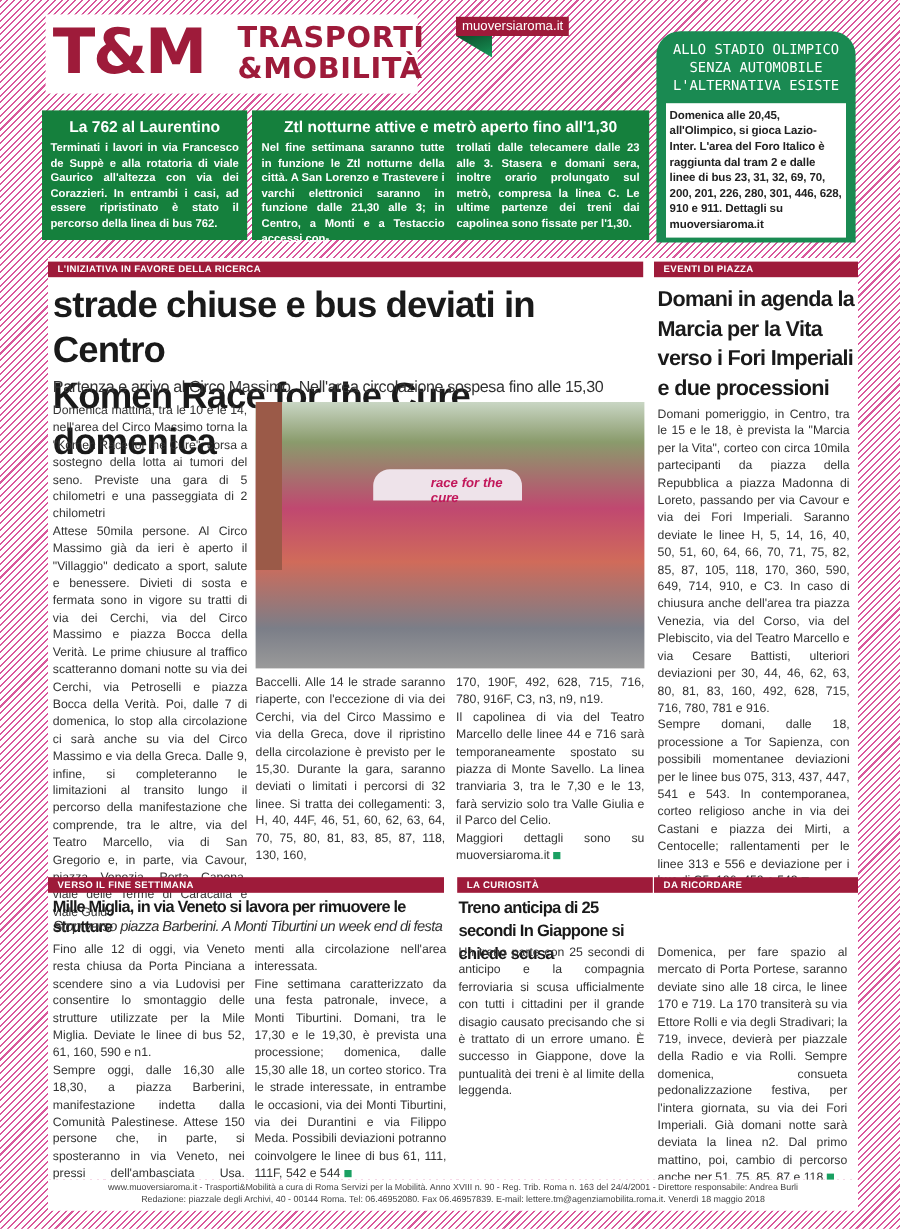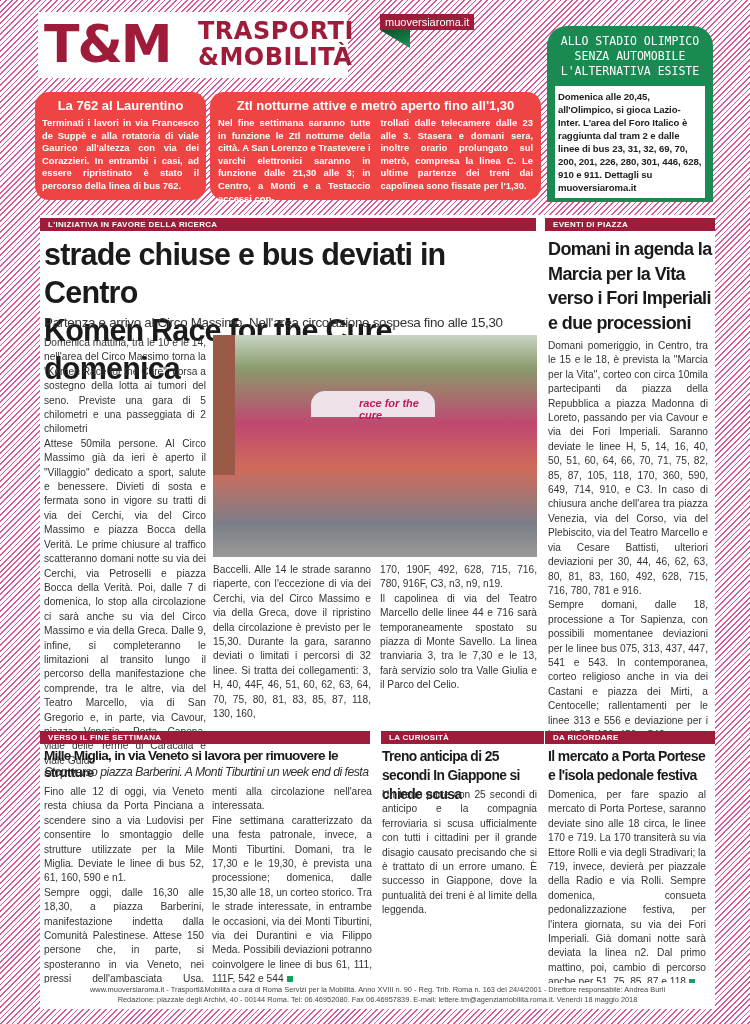--- a/index.html
+++ b/index.html
@@ -12,21 +12,21 @@
   .masthead{left:38px;top:12px;width:310px;height:66px;background:#fff;}
   .logo-tm{left:6px;top:2px;font-family:"DejaVu Sans",sans-serif;font-weight:bold;font-size:52px;letter-spacing:-2px;color:#9e1b3a;line-height:60px;}
   .logo-text{left:160px;top:6px;font-family:"DejaVu Sans",sans-serif;font-weight:bold;font-size:24px;line-height:26px;color:#9e1b3a;letter-spacing:0.5px;}
   .site-tag{left:380px;top:14px;background:#9e1b3a;color:#fff;font-size:11px;padding:2px 5px;}
   .site-flag{left:380px;top:30px;width:30px;height:18px;background:linear-gradient(160deg,#0d4d2a 0%,#13804a 70%,#1aa062 100%);clip-path:polygon(0 0,100% 0,100% 100%);}
   
   .stadium{left:547px;top:26px;width:166px;height:176px;background:#1a8a52;border-radius:20px 20px 0 0;}
   .stadium-title{left:0;top:8px;width:166px;text-align:center;color:#fff;font-family:"DejaVu Sans Mono",monospace;font-size:11.5px;line-height:15px;}
   .stadium-body{left:8px;top:60px;width:144px;background:#fff;padding:4px 3px;font-size:9.6px;line-height:13px;font-weight:bold;color:#222;letter-spacing:-0.1px;}
   
-  .gbox{background:#ef4444;color:#fff;border-radius:14px;}
+  .gbox{background:#15803d;color:#fff;}
   .gbox h3{margin:0;text-align:center;font-size:13px;font-weight:bold;line-height:16px;padding-top:6px;}
   .gbox p{margin:3px 0 0;font-size:9.4px;line-height:12.6px;font-weight:bold;}
   .box762{left:35px;top:92px;width:171px;height:108px;}
   .box762 p{padding:0 7px;text-align:justify;}
   .boxztl{left:210px;top:92px;width:331px;height:108px;}
   .boxztl .cols{display:flex;gap:10px;padding:0 8px;}
   .boxztl .cols p{flex:1;text-align:justify;}
   
   .panel{left:40px;top:215px;width:675px;height:768px;background:#fff;}
   .kicker{position:absolute;height:13px;background:#9e1b3a;color:#fff;font-size:8px;font-weight:bold;line-height:13px;padding-left:8px;letter-spacing:0.3px;}
@@ -95,20 +95,21 @@
         <span>race for the cure</span>
       </div>
   </div>
 
   <div class="body" style="left:173px;top:348px;width:158px;">
     <p>Baccelli. Alle 14 le strade saranno riaperte, con l'eccezione di via dei Cerchi, via del Circo Massimo e via della Greca, dove il ripristino della circolazione è previsto per le 15,30. Durante la gara, saranno deviati o limitati i percorsi di 32 linee. Si tratta dei collegamenti: 3, H, 40, 44F, 46, 51, 60, 62, 63, 64, 70, 75, 80, 81, 83, 85, 87, 118, 130, 160,</p>
   </div>
   <div class="body" style="left:340px;top:348px;width:157px;">
     <p>170, 190F, 492, 628, 715, 716, 780, 916F, C3, n3, n9, n19.</p>
     <p>Il capolinea di via del Teatro Marcello delle linee 44 e 716 sarà temporaneamente spostato su piazza di Monte Savello. La linea tranviaria 3, tra le 7,30 e le 13, farà servizio solo tra Valle Giulia e il Parco del Celio.</p>
+    <p><span>Maggiori dettagli sono su muoversiaroma.it</span><span class="endsq"></span></p>
   </div>
 
   <div class="kicker" style="left:505px;top:3px;width:162px;">EVENTI DI PIAZZA</div>
   <div class="headline" style="left:508px;top:22px;width:165px;font-size:18px;line-height:24.5px;letter-spacing:-0.6px;">Domani in agenda la Marcia per la Vita verso i Fori Imperiali e due processioni</div>
   <div class="body" style="left:508px;top:124px;width:160px;">
     <p>Domani pomeriggio, in Centro, tra le 15 e le 18, è prevista la "Marcia per la Vita", corteo con circa 10mila partecipanti da piazza della Repubblica a piazza Madonna di Loreto, passando per via Cavour e via dei Fori Imperiali. Saranno deviate le linee H, 5, 14, 16, 40, 50, 51, 60, 64, 66, 70, 71, 75, 82, 85, 87, 105, 118, 170, 360, 590, 649, 714, 910, e C3. In caso di chiusura anche dell'area tra piazza Venezia, via del Corso, via del Plebiscito, via del Teatro Marcello e via Cesare Battisti, ulteriori deviazioni per 30, 44, 46, 62, 63, 80, 81, 83, 160, 492, 628, 715, 716, 780, 781 e 916.</p>
     <p><span>Sempre domani, dalle 18, processione a Tor Sapienza, con possibili momentanee deviazioni per le linee bus 075, 313, 437, 447, 541 e 543. In contemporanea, corteo religioso anche in via dei Castani e piazza dei Mirti, a Centocelle; rallentamenti per le linee 313 e 556 e deviazione per i bus di C5, 106, 450 e 542</span><span class="endsq"></span></p>
   </div>
 
   <div class="kicker" style="left:0;top:516px;width:322px;">VERSO IL FINE SETTIMANA</div>
@@ -123,21 +124,20 @@
     <p><span>Fine settimana caratterizzato da una festa patronale, invece, a Monti Tiburtini. Domani, tra le 17,30 e le 19,30, è prevista una processione; domenica, dalle 15,30 alle 18, un corteo storico. Tra le strade interessate, in entrambe le occasioni, via dei Monti Tiburtini, via dei Durantini e via Filippo Meda. Possibili deviazioni potranno coinvolgere le linee di bus 61, 111, 111F, 542 e 544</span><span class="endsq"></span></p>
   </div>
 
   <div class="kicker" style="left:341px;top:516px;width:155px;">LA CURIOSITÀ</div>
   <div class="headline" style="left:342px;top:532px;width:160px;font-size:13.8px;line-height:19px;letter-spacing:-0.6px;">Treno anticipa di 25 secondi In Giappone si chiede scusa</div>
   <div class="body" style="left:342px;top:573px;width:155px;">
     <p>Un treno parte con 25 secondi di anticipo e la compagnia ferroviaria si scusa ufficialmente con tutti i cittadini per il grande disagio causato precisando che si è trattato di un errore umano. È successo in Giappone, dove la puntualità dei treni è al limite della leggenda.</p>
   </div>
 
   <div class="kicker" style="left:505px;top:516px;width:162px;">DA RICORDARE</div>
-  <div class="headline" style="left:508px;top:532px;width:165px;font-size:14px;line-height:19px;letter-spacing:-0.6px;">Il mercato a Porta Portese e l'isola pedonale festiva</div>
   <div class="body" style="left:508px;top:573px;width:158px;">
     <p><span>Domenica, per fare spazio al mercato di Porta Portese, saranno deviate sino alle 18 circa, le linee 170 e 719. La 170 transiterà su via Ettore Rolli e via degli Stradivari; la 719, invece, devierà per piazzale della Radio e via Rolli. Sempre domenica, consueta pedonalizzazione festiva, per l'intera giornata, su via dei Fori Imperiali. Già domani notte sarà deviata la linea n2. Dal primo mattino, poi, cambio di percorso anche per 51, 75, 85, 87 e 118</span><span class="endsq"></span></p>
   </div>
 </div>
 
 <div class="abs footer">
   <div>www.muoversiaroma.it - Trasporti&amp;Mobilità a cura di Roma Servizi per la Mobilità. Anno XVIII n. 90 - Reg. Trib. Roma n. 163 del 24/4/2001 - Direttore responsabile: Andrea Burli</div>
   <div>Redazione: piazzale degli Archivi, 40 - 00144 Roma. Tel: 06.46952080. Fax 06.46957839. E-mail: lettere.tm@agenziamobilita.roma.it. Venerdì 18 maggio 2018</div>
 </div>
 

